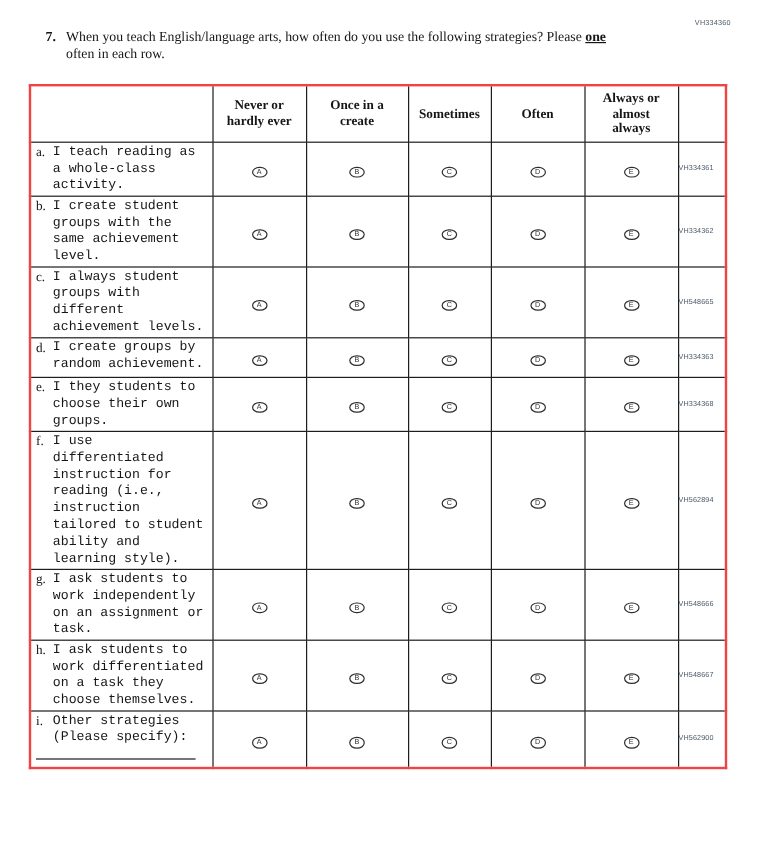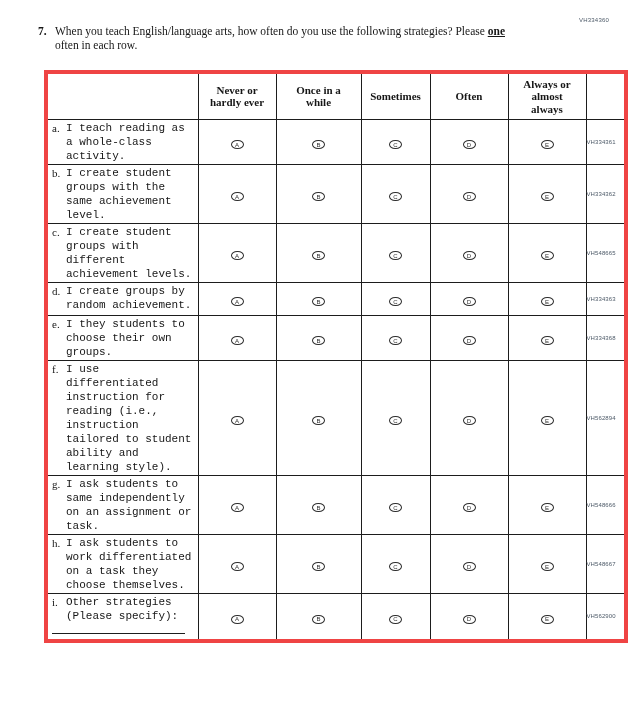--- a/index.html
+++ b/index.html
@@ -20,24 +20,24 @@
   
   .question{
     position:absolute;left:38px;top:24px;width:470px;
     display:flex;
     font-size:11.5px;line-height:14px;color:#161616;
   }
   .q-num{font-weight:bold;width:17px;flex:0 0 17px;}
   .q-text .bold{font-weight:bold;text-decoration:underline;}
   
   table.grid{
-    position:absolute;left:44px;top:70px;
+    position:absolute;left:24px;top:70px;
     border-collapse:collapse;table-layout:fixed;
     width:580px;
-    border:4px solid #ef4444;
+    border:2px solid #ef4444;
   }
   table.grid th, table.grid td{
     border:1.5px solid #1d1d1d;
     padding:0;margin:0;
   }
   thead tr{height:47px;}
   th.opt-head{
     font-size:11px;line-height:12.5px;font-weight:bold;
     text-align:center;vertical-align:middle;
     white-space:pre-line;color:#161616;
@@ -92,21 +92,21 @@
         <col style="width:78px">
         <col style="width:78px">
         <col style="width:40px">
     </colgroup>
     <thead>
       <tr>
         <th class="label-head"></th>
         <th class="opt-head">Never or
 hardly ever</th>
         <th class="opt-head">Once in a
-while</th>
+create</th>
         <th class="opt-head">Sometimes</th>
         <th class="opt-head">Often</th>
         <th class="opt-head">Always or
 almost
 always</th>
         <th class="code-head"></th>
       </tr>
     </thead>
     <tbody>
         <tr style="height: 33px;">
@@ -136,21 +136,21 @@
       <td class="opt-cell"><span class="circle">B</span></td>
       <td class="opt-cell"><span class="circle">C</span></td>
       <td class="opt-cell"><span class="circle">D</span></td>
       <td class="opt-cell"><span class="circle">E</span></td>
       <td class="code-cell">VH334362</td>
     </tr>
         <tr style="height: 43px;">
       <td class="label-cell">
         <div class="label-wrap">
           <span class="row-letter">c.</span>
-          <span class="row-text">I create student groups with different achievement levels.</span>
+          <span class="row-text">I always student groups with different achievement levels.</span>
         </div>
 
       </td>
       <td class="opt-cell"><span class="circle">A</span></td>
       <td class="opt-cell"><span class="circle">B</span></td>
       <td class="opt-cell"><span class="circle">C</span></td>
       <td class="opt-cell"><span class="circle">D</span></td>
       <td class="opt-cell"><span class="circle">E</span></td>
       <td class="code-cell">VH548665</td>
     </tr>
@@ -196,21 +196,21 @@
       <td class="opt-cell"><span class="circle">B</span></td>
       <td class="opt-cell"><span class="circle">C</span></td>
       <td class="opt-cell"><span class="circle">D</span></td>
       <td class="opt-cell"><span class="circle">E</span></td>
       <td class="code-cell">VH562894</td>
     </tr>
         <tr style="height: 43px;">
       <td class="label-cell">
         <div class="label-wrap">
           <span class="row-letter">g.</span>
-          <span class="row-text">I ask students to same independently on an assignment or task.</span>
+          <span class="row-text">I ask students to work independently on an assignment or task.</span>
         </div>
 
       </td>
       <td class="opt-cell"><span class="circle">A</span></td>
       <td class="opt-cell"><span class="circle">B</span></td>
       <td class="opt-cell"><span class="circle">C</span></td>
       <td class="opt-cell"><span class="circle">D</span></td>
       <td class="opt-cell"><span class="circle">E</span></td>
       <td class="code-cell">VH548666</td>
     </tr>

